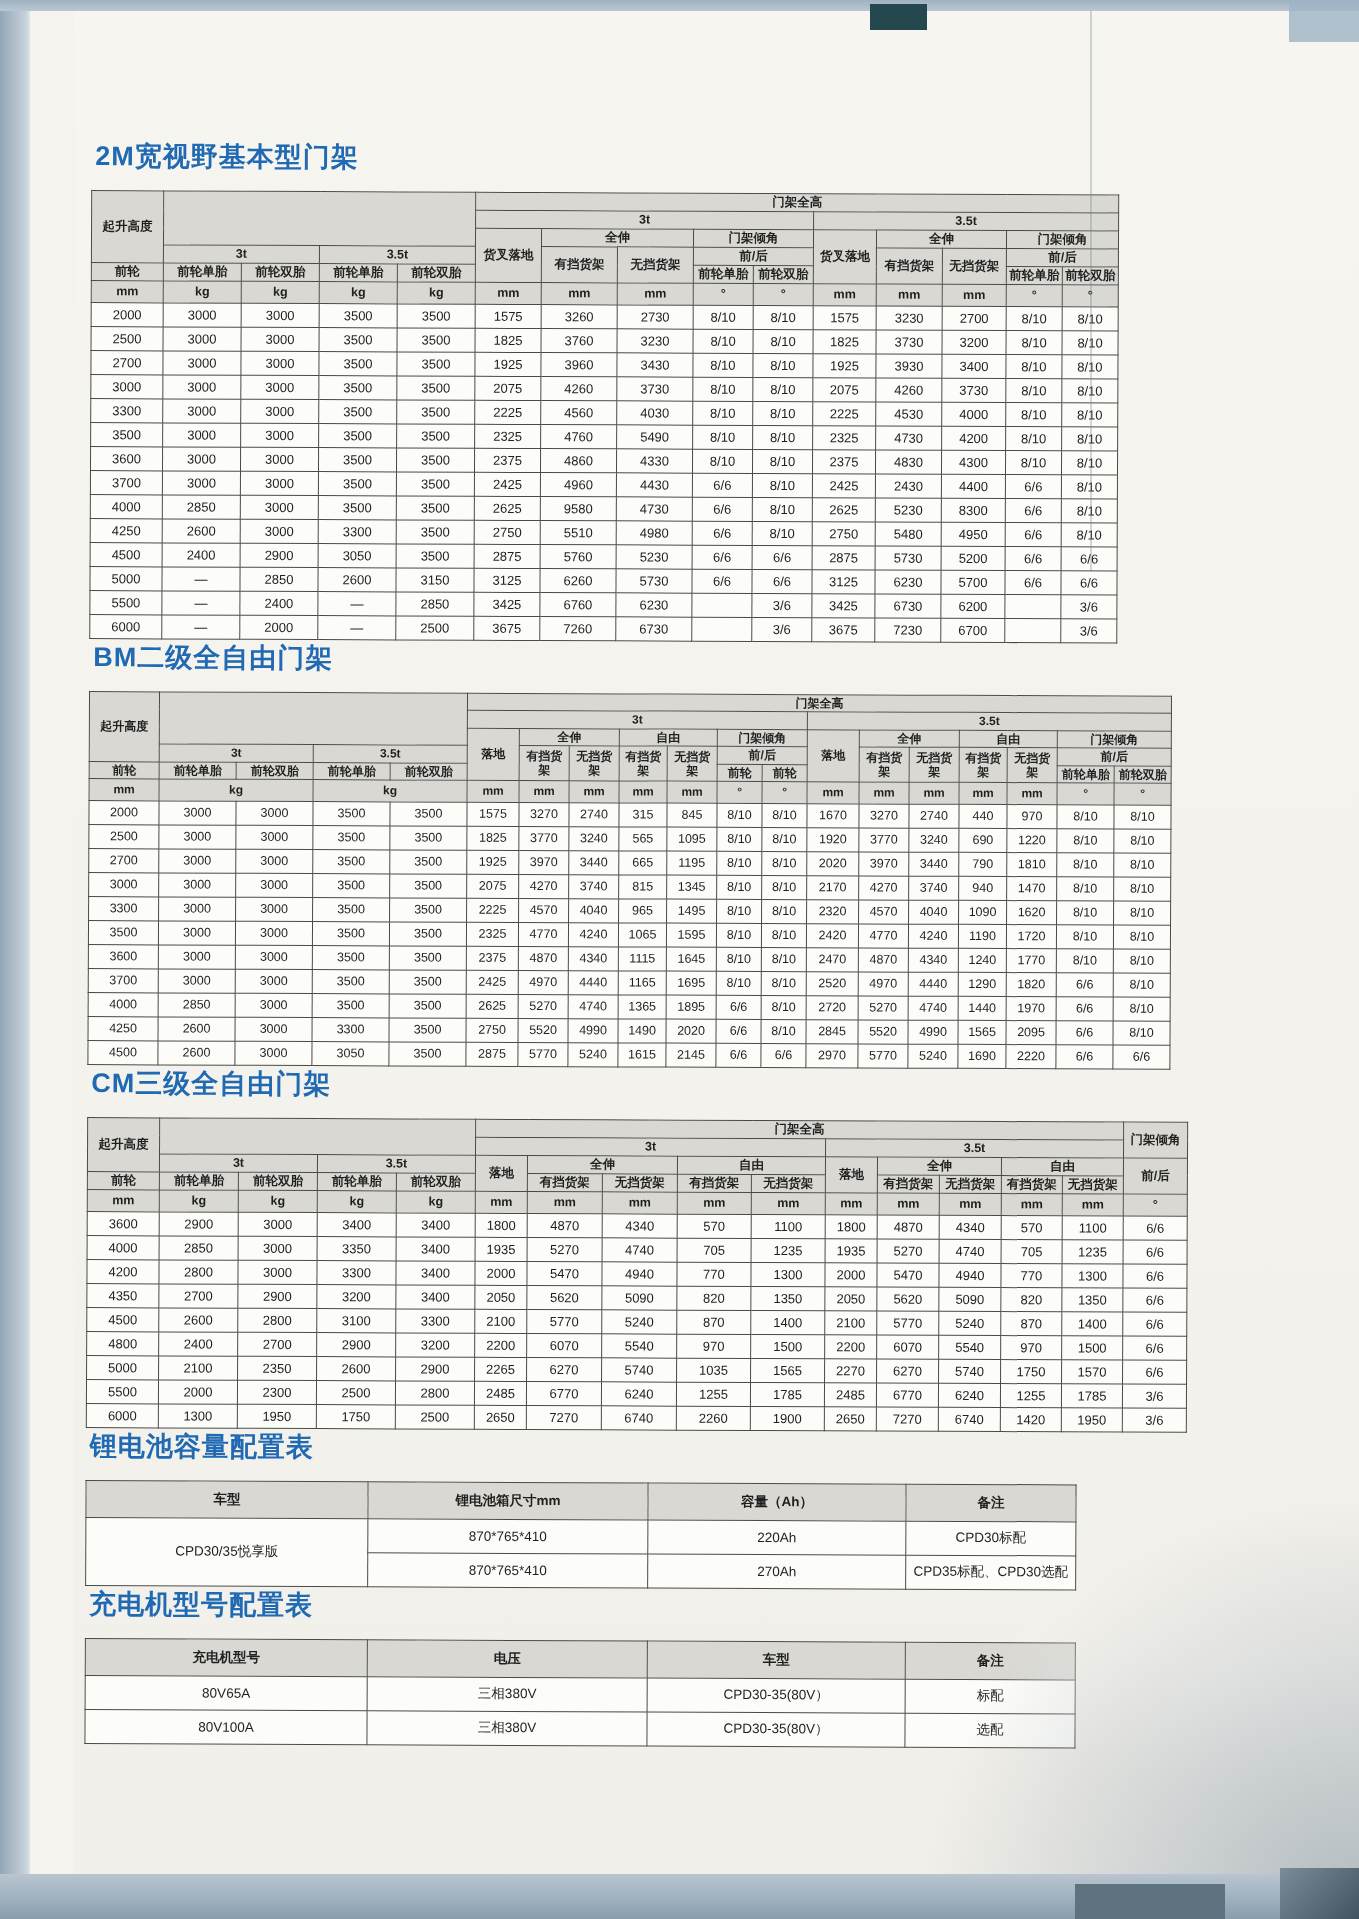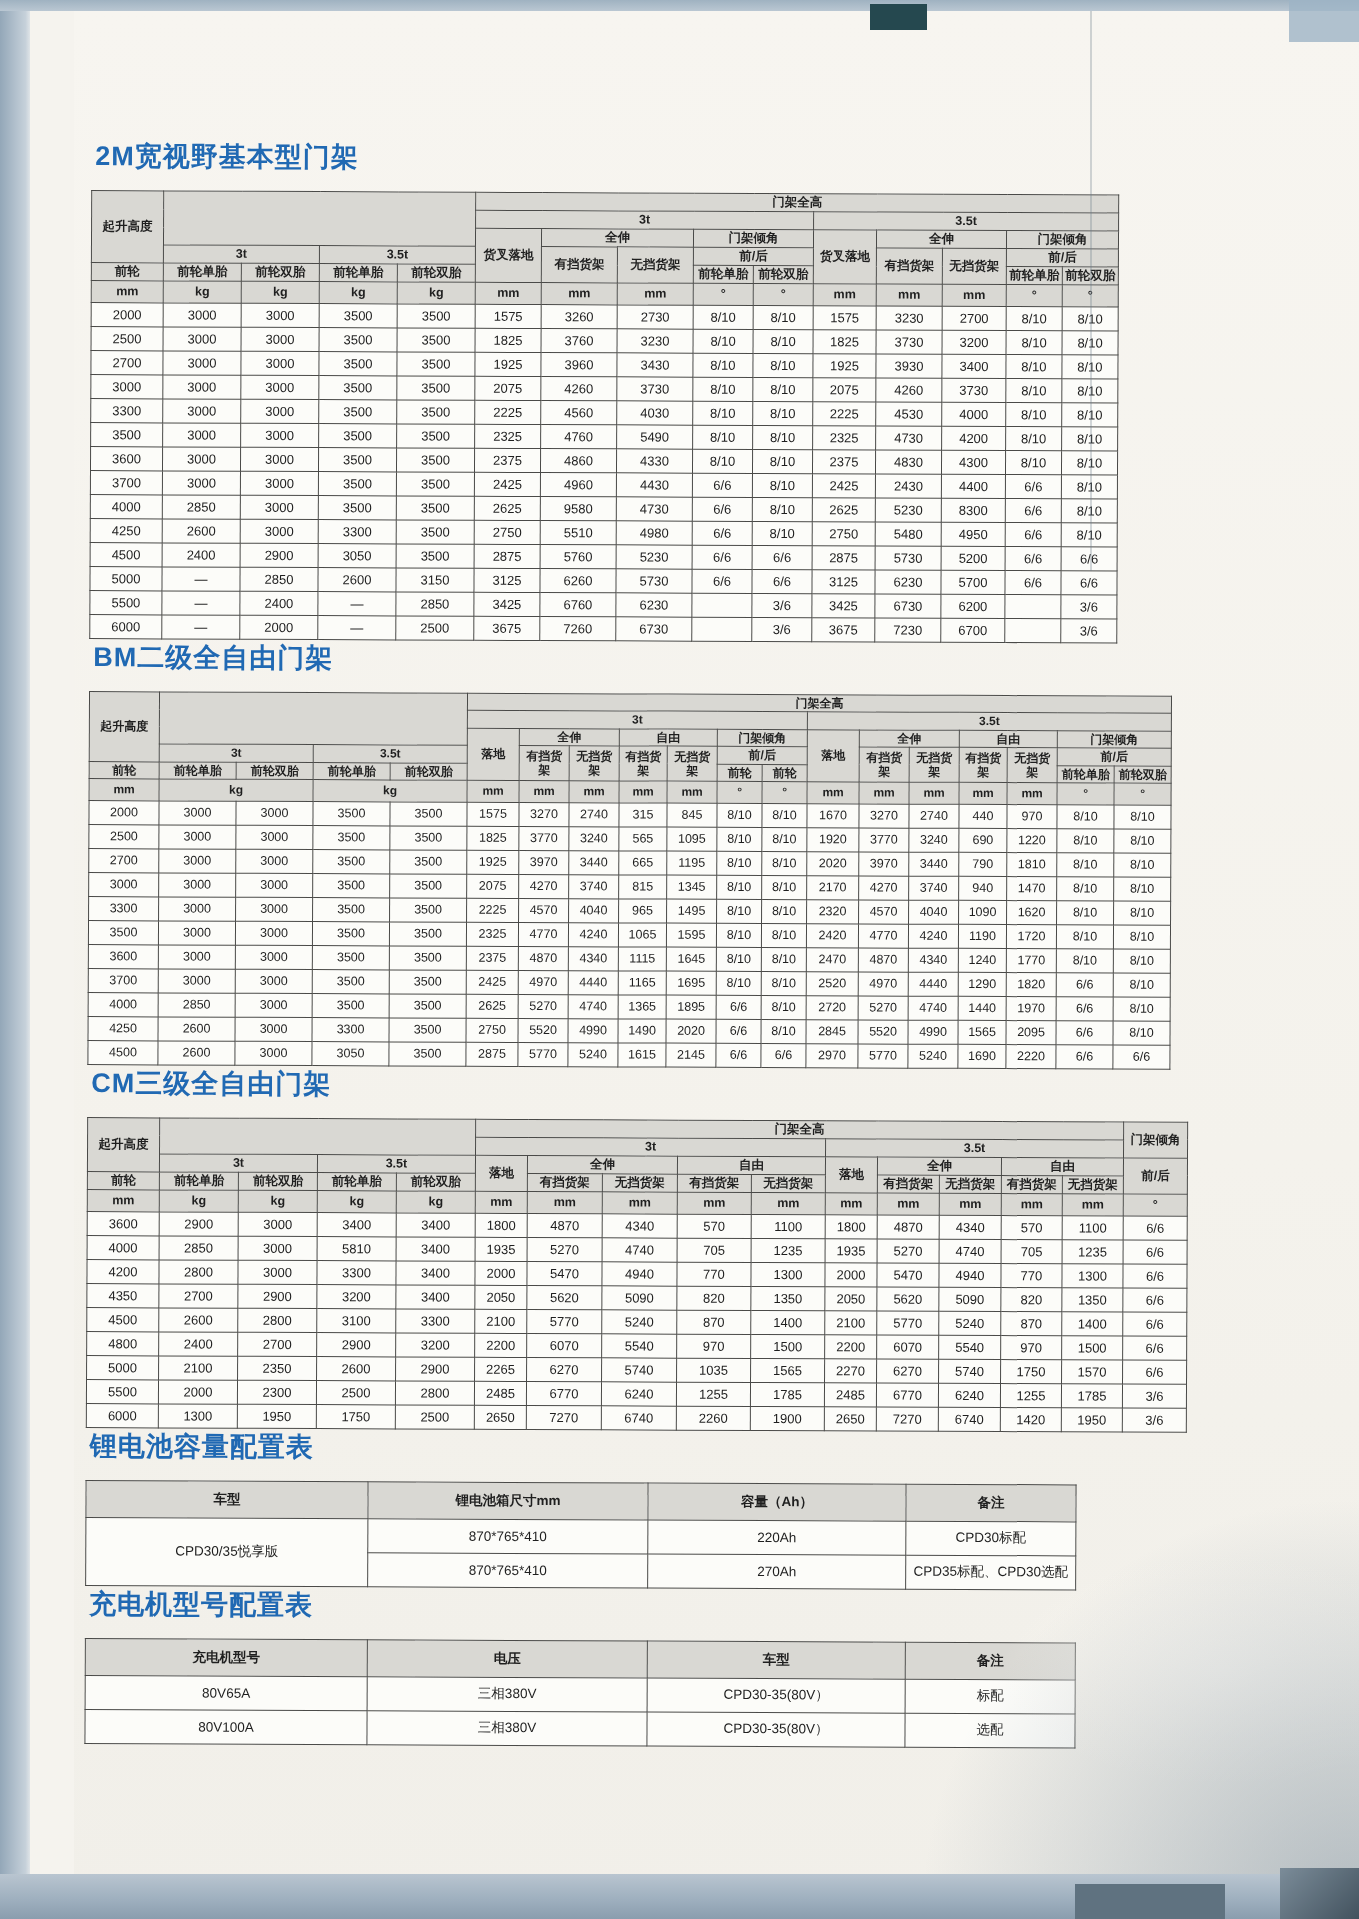--- a/index.html
+++ b/index.html
@@ -790,21 +790,21 @@
               <td>4870</td>
               <td>4340</td>
               <td>570</td>
               <td>1100</td>
               <td>6/6</td>
             </tr>
             <tr>
               <td>4000</td>
               <td>2850</td>
               <td>3000</td>
-              <td>5810</td>
+              <td>3350</td>
               <td>3400</td>
               <td>1935</td>
               <td>5270</td>
               <td>4740</td>
               <td>705</td>
               <td>1235</td>
               <td>1935</td>
               <td>5270</td>
               <td>4740</td>
               <td>705</td>

